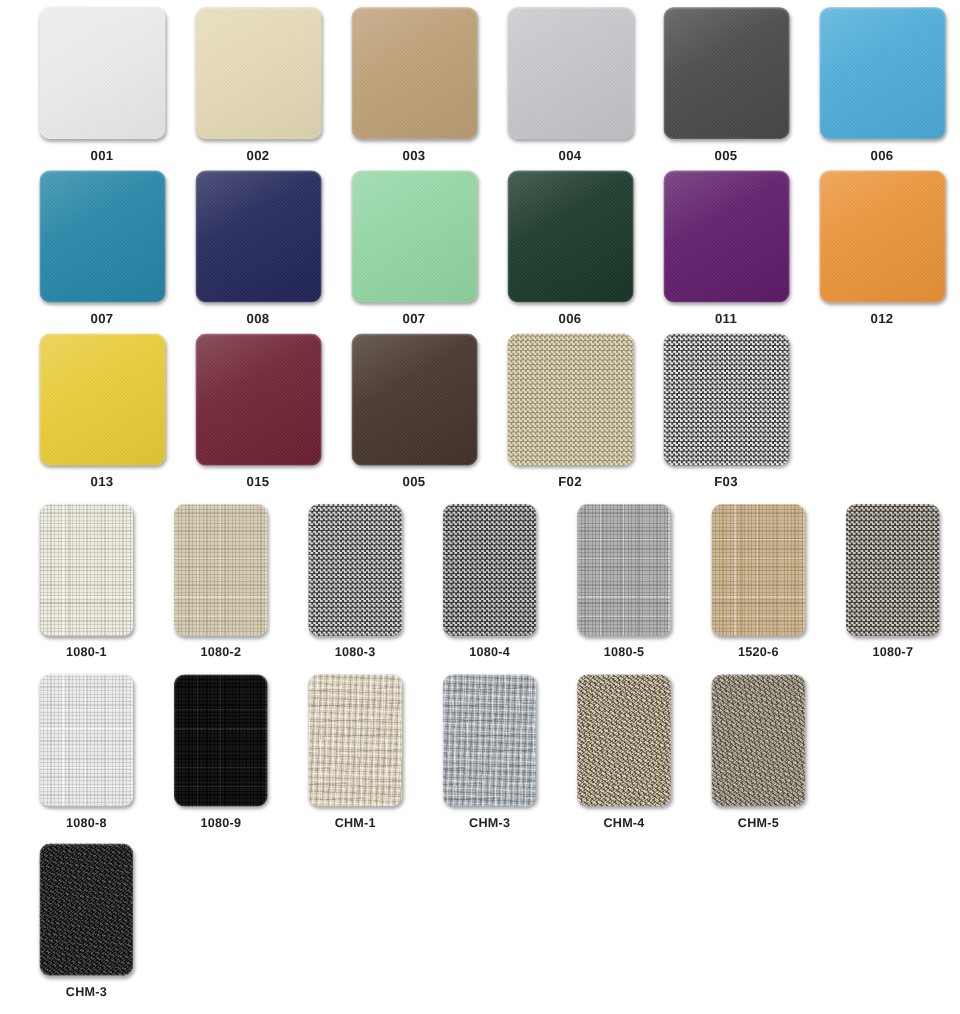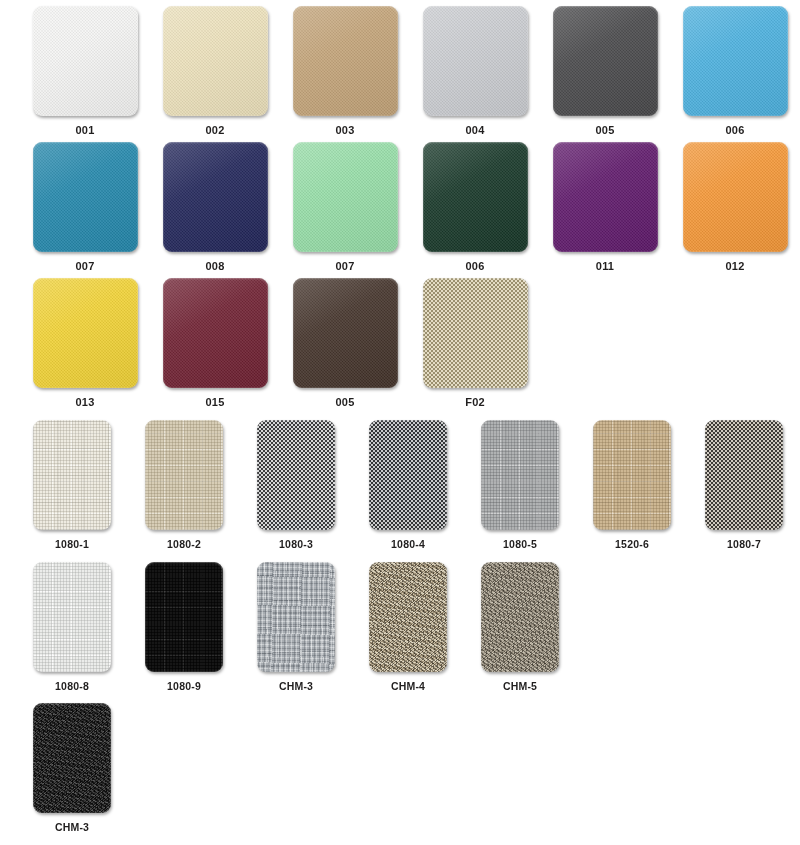--- a/index.html
+++ b/index.html
@@ -201,20 +201,24 @@
         <div class="chip-label">015</div>
       </div>
       <div class="swatch-cell">
         <div class="chip tex-weave sheen" style="background-color: rgb(62, 45, 36);"></div>
         <div class="chip-label">005</div>
       </div>
       <div class="swatch-cell">
         <div class="chip tex-mesh" style="background-color: rgb(204, 194, 166); --m1: #e4dcc4; --m2: #9a8f6e;"></div>
         <div class="chip-label">F02</div>
       </div>
+      <div class="swatch-cell">
+        <div class="chip tex-mesh" style="background-color: rgb(167, 169, 171); --m1: #e8e9ea; --m2: #3b3d40;"></div>
+        <div class="chip-label">F03</div>
+      </div>
     </div>
     <div class="swatch-row row-narrow">
       <div class="swatch-cell">
         <div class="chip tex-screen seams" style="background-color: rgb(238, 235, 225); --s1: rgba(150,145,130,0.30); --s2: rgba(255,255,255,0.55);"></div>
         <div class="chip-label">1080-1</div>
       </div>
       <div class="swatch-cell">
         <div class="chip tex-screen" style="background-color: rgb(215, 205, 182); --s1: rgba(140,128,100,0.32); --s2: rgba(255,255,255,0.40);"></div>
         <div class="chip-label">1080-2</div>
       </div>
@@ -242,20 +246,24 @@
     <div class="swatch-row row-narrow">
       <div class="swatch-cell">
         <div class="chip tex-screen" style="background-color: rgb(235, 236, 234); --s1: rgba(160,162,160,0.34); --s2: rgba(255,255,255,0.70);"></div>
         <div class="chip-label">1080-8</div>
       </div>
       <div class="swatch-cell">
         <div class="chip tex-screen" style="background-color: rgb(22, 22, 22); --s1: rgba(0,0,0,0.55); --s2: rgba(255,255,255,0.10);"></div>
         <div class="chip-label">1080-9</div>
       </div>
       <div class="swatch-cell">
+        <div class="chip tex-linen" style="background-color: rgb(213, 203, 183); --l1: rgba(120,110,90,0.30); --l2: rgba(255,255,255,0.42);"></div>
+        <div class="chip-label">CHM-1</div>
+      </div>
+      <div class="swatch-cell">
         <div class="chip tex-linen" style="background-color: rgb(168, 173, 178); --l1: rgba(70,76,84,0.30); --l2: rgba(255,255,255,0.36);"></div>
         <div class="chip-label">CHM-3</div>
       </div>
       <div class="swatch-cell">
         <div class="chip tex-boucle" style="background-color: rgb(160, 145, 118); --b1: rgba(45,38,26,0.55); --b2: rgba(240,234,214,0.60);"></div>
         <div class="chip-label">CHM-4</div>
       </div>
       <div class="swatch-cell">
         <div class="chip tex-boucle" style="background-color: rgb(148, 139, 124); --b1: rgba(40,36,28,0.52); --b2: rgba(226,220,204,0.45);"></div>
         <div class="chip-label">CHM-5</div>

